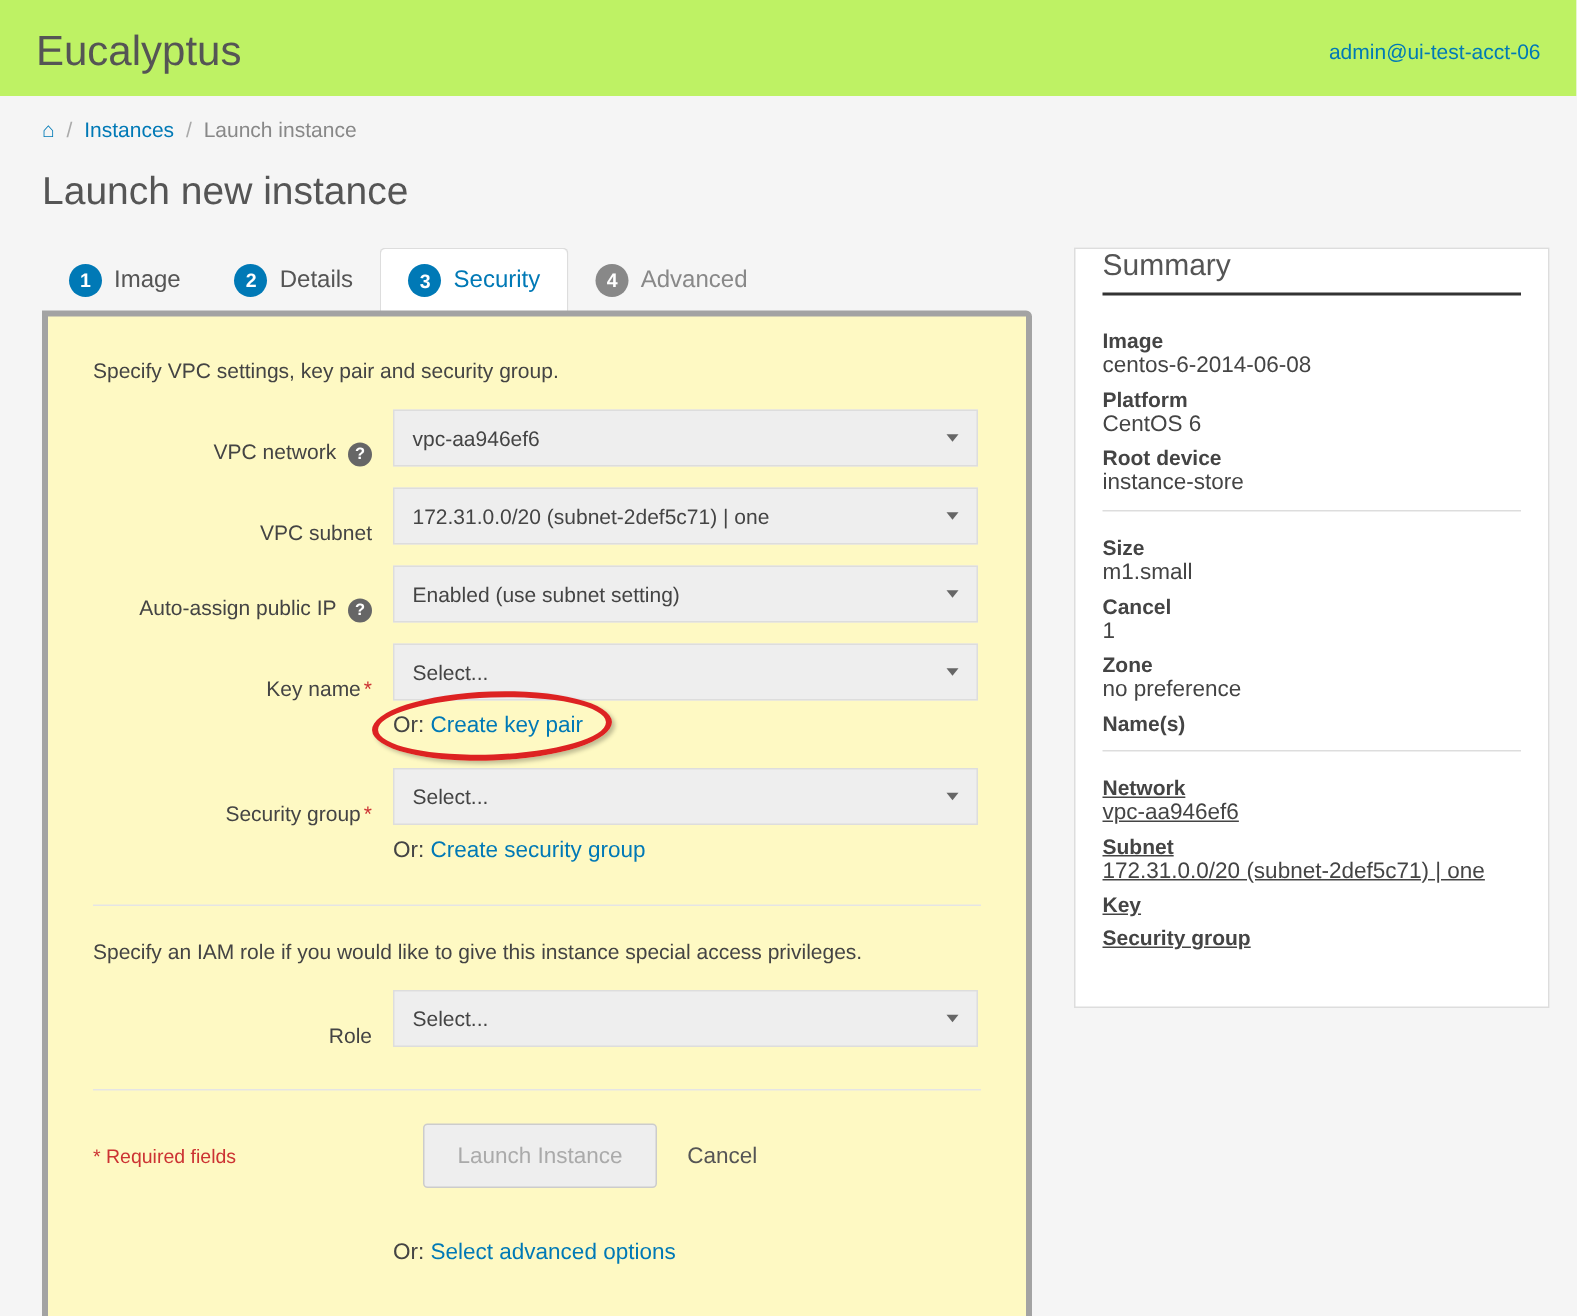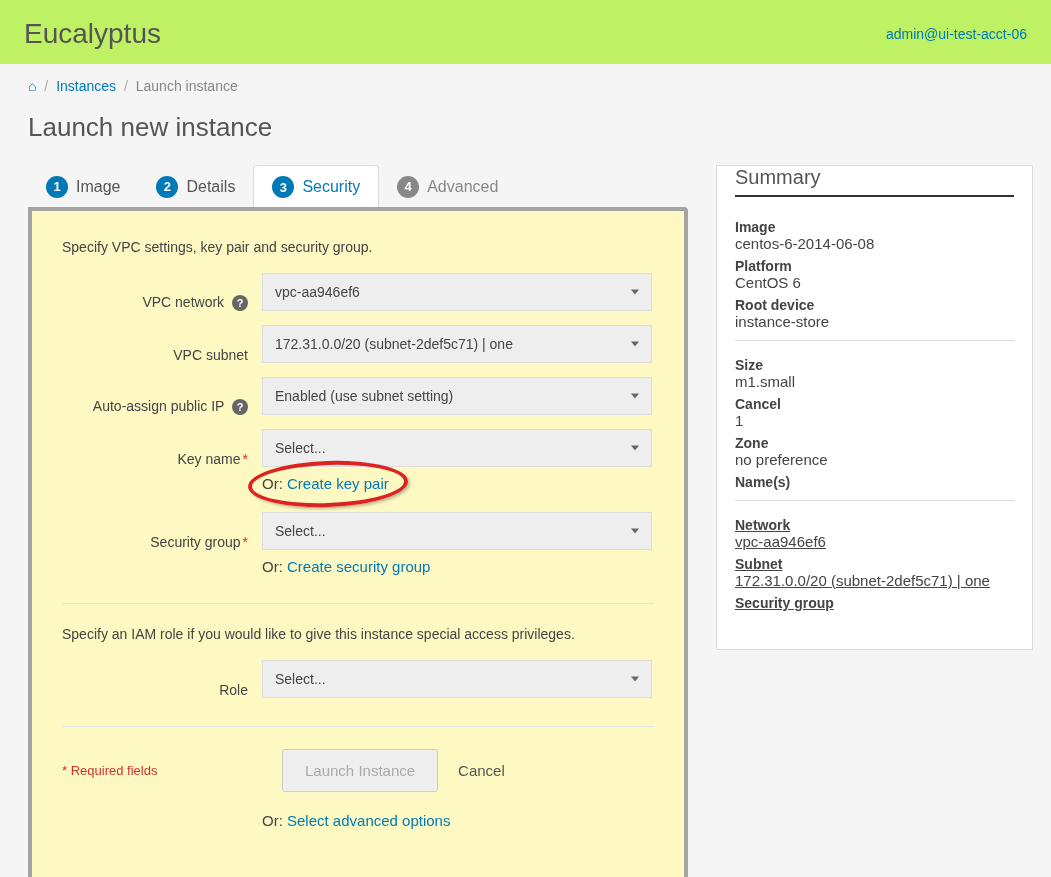--- a/index.html
+++ b/index.html
@@ -295,21 +295,21 @@
           </div>
         </div>
 
         <hr class="sep">
 
         <div class="footer-row">
           <div class="req-note">* Required fields</div>
           <button class="btn-primary">Launch Instance</button>
           <button class="btn-cancel">Cancel</button>
         </div>
-        <div class="or-row" style="margin-top:20px;">
+        <div class="or-row" style="margin-top:34px;">
           <span>Or:</span>
           <a href="#">Select advanced options</a>
         </div>
       </div>
     </div>
 
     <div class="summary-col">
       <div class="summary-title">Summary</div>
 
       <div class="summary-block">
@@ -329,17 +329,18 @@
         <div class="sum-label">Zone</div>
         <div class="sum-val">no preference</div>
         <div class="sum-label">Name(s)</div>
       </div>
 
       <div class="summary-block">
         <div class="sum-label">Network</div>
         <div class="sum-val">vpc-aa946ef6</div>
         <div class="sum-label">Subnet</div>
         <div class="sum-val">172.31.0.0/20 (subnet-2def5c71) | one</div>
+        <div class="sum-label">Key</div>
         <div class="sum-label">Security group</div>
       </div>
     </div>
   </div>
 </div>
 
 </body></html>

